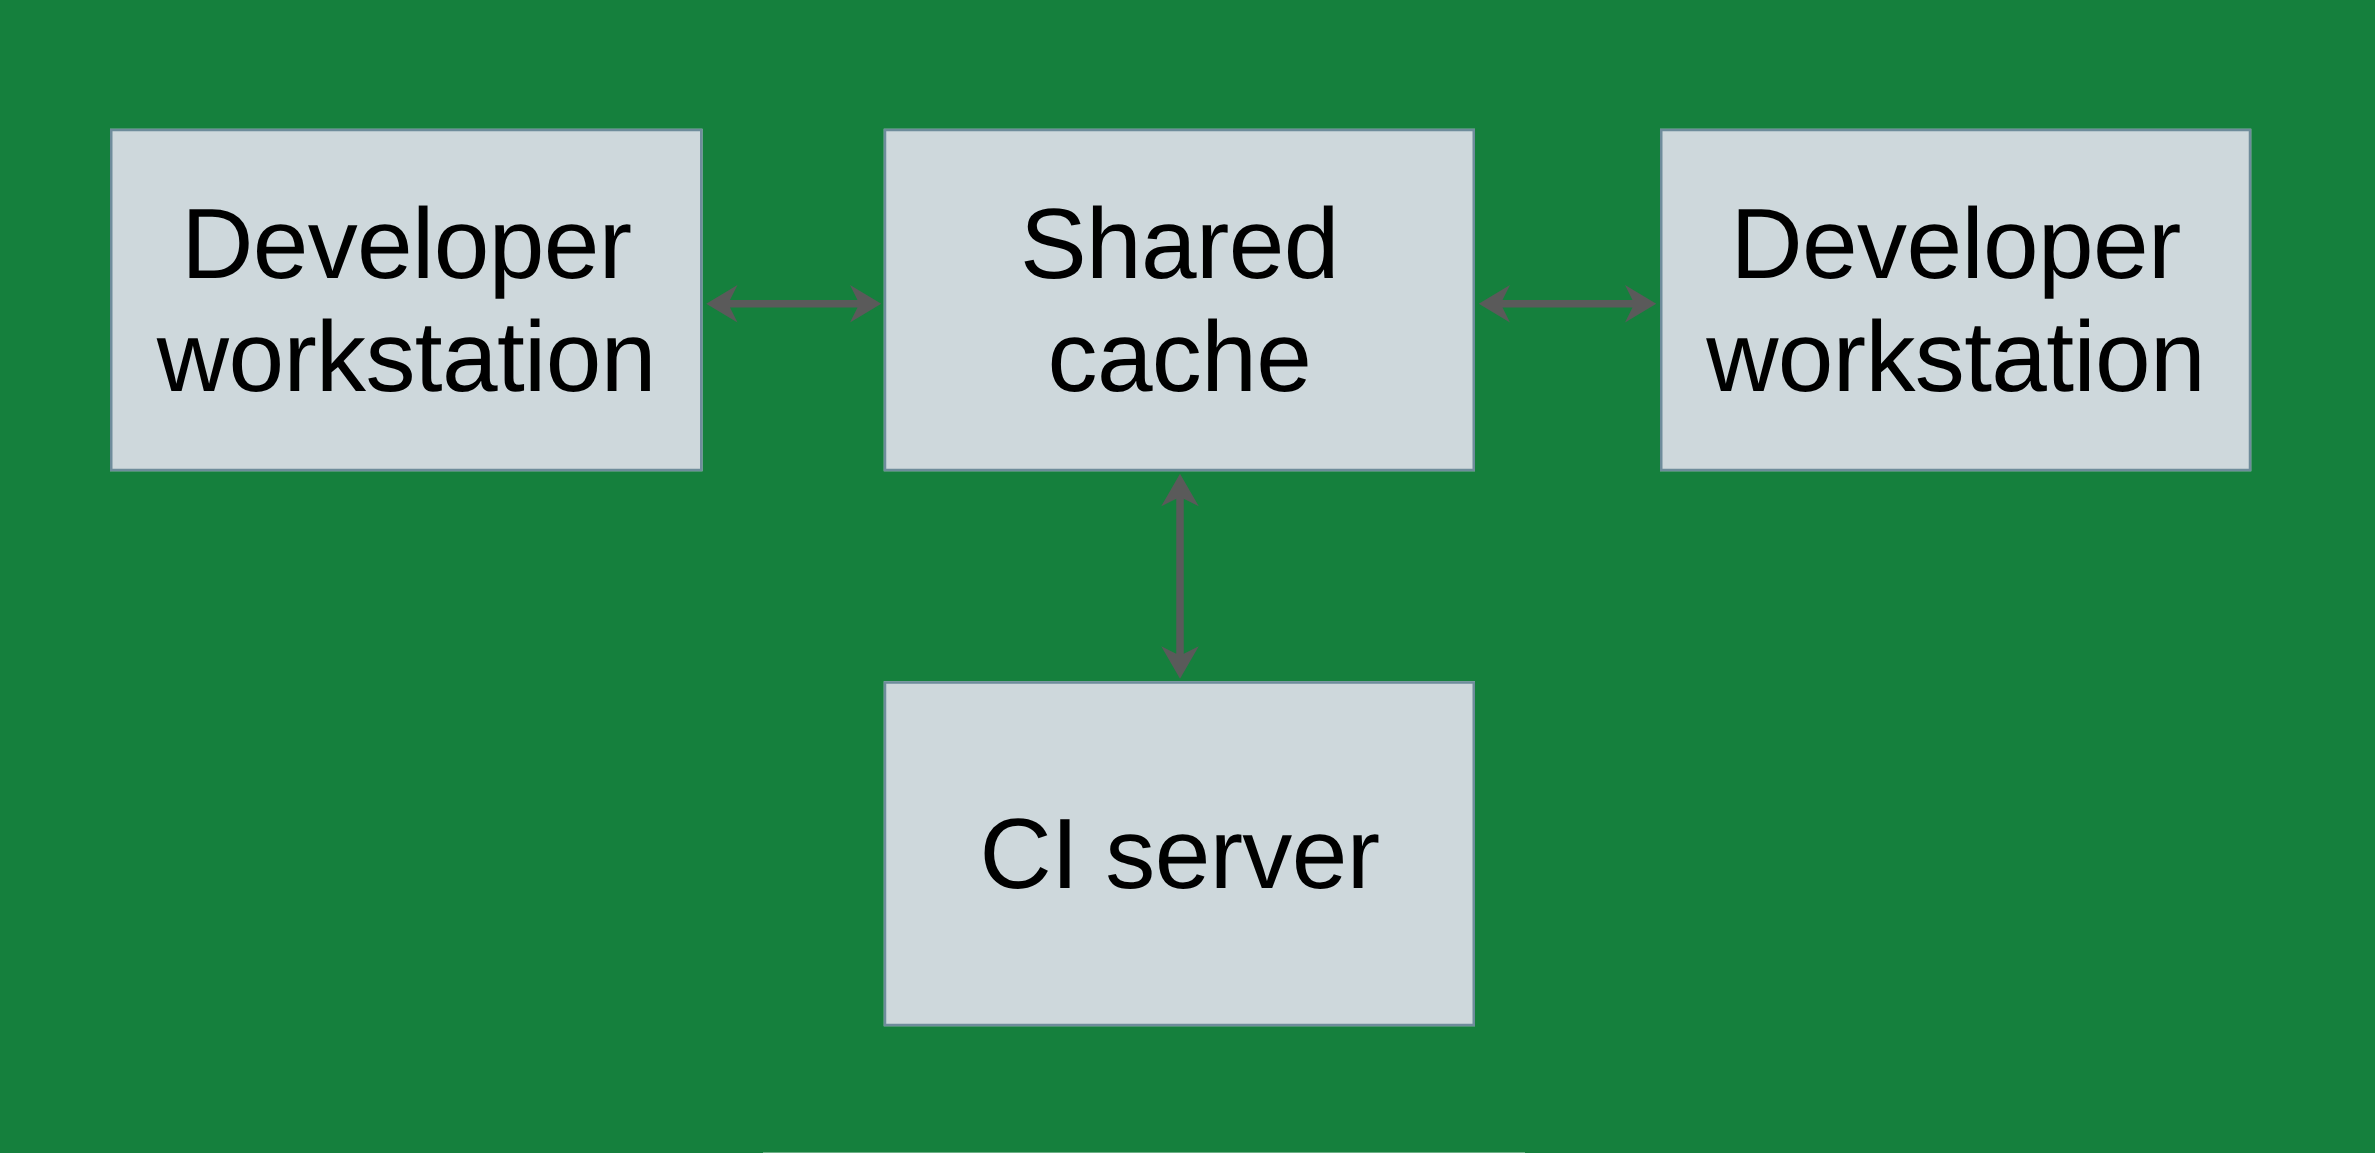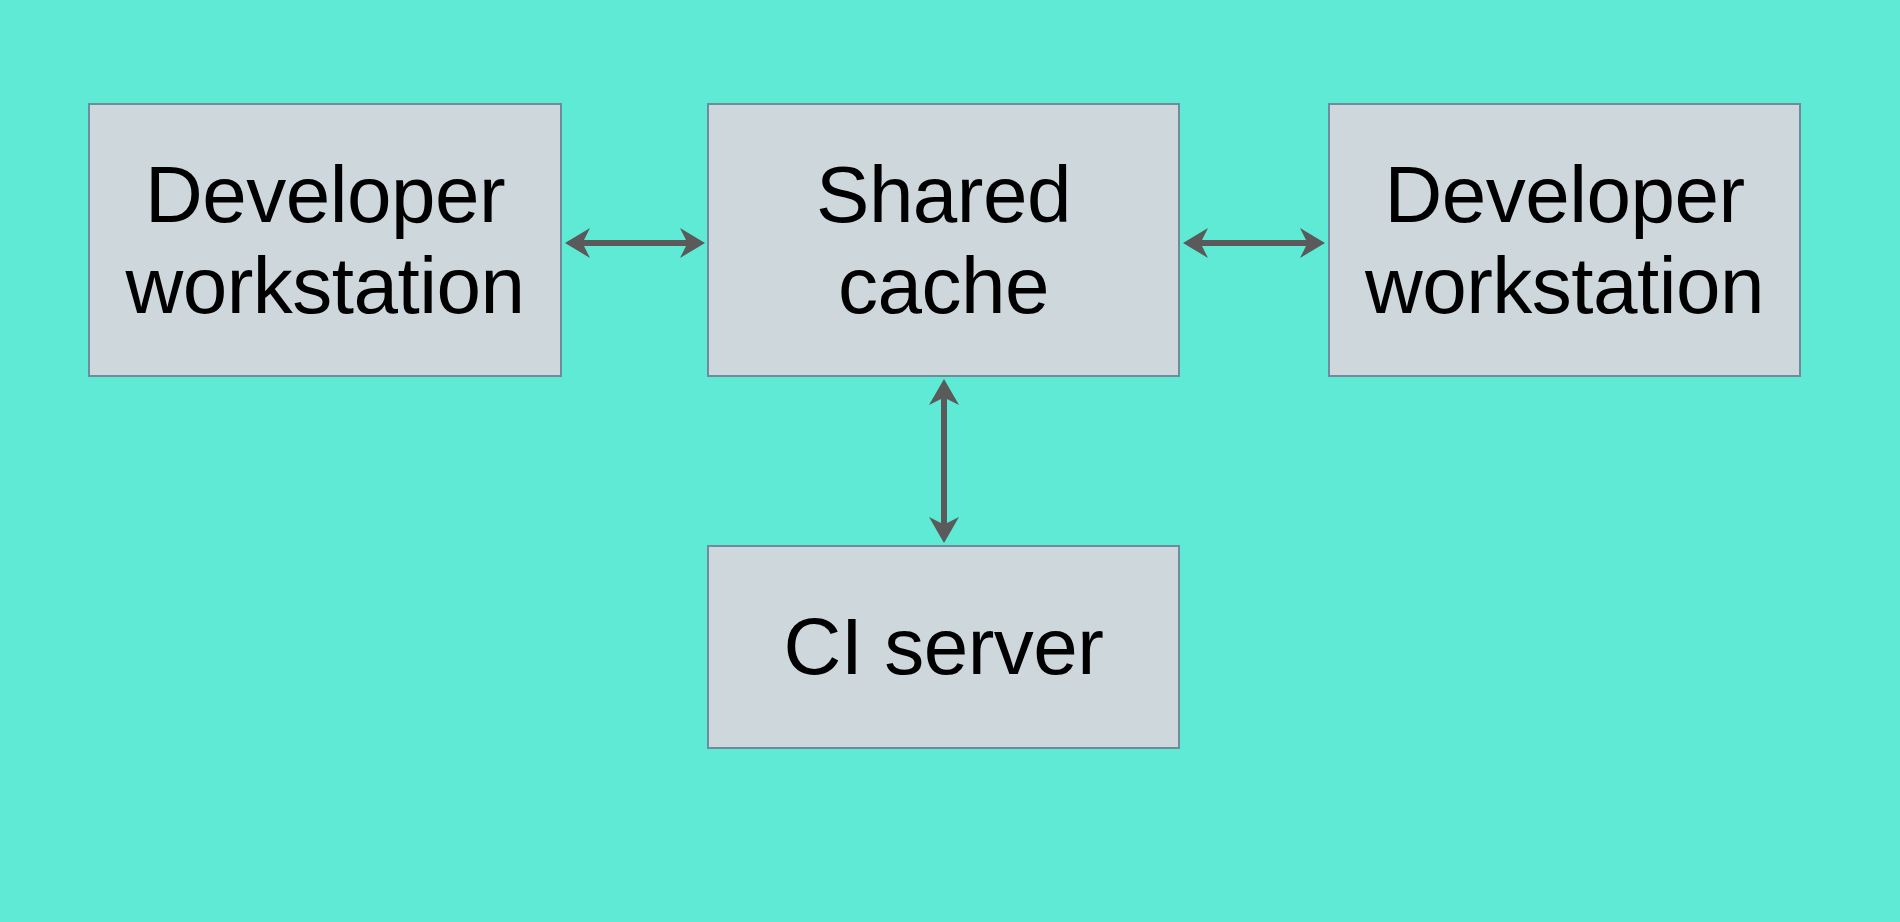--- a/index.html
+++ b/index.html
@@ -10,21 +10,21 @@
   body {
     width: 1900px;
     height: 922px;
     font-family: "Liberation Sans", sans-serif;
     overflow: hidden;
   }
   #canvas {
     position: relative;
     width: 1900px;
     height: 922px;
-    background: #5eead4;
+    background: #15803d;
   }
   .node {
     position: absolute;
     box-sizing: border-box;
     background: #ced8dc;
     border: 2px solid #6e8c9b;
     display: flex;
     align-items: center;
     justify-content: center;
     text-align: center;
@@ -42,21 +42,21 @@
     position: absolute;
   }
   .connector svg {
     display: block;
     overflow: visible;
   }
   
   #node-dev-left   { left: 88px;   top: 103px; width: 474px; height: 274px; }
   #node-shared     { left: 707px;  top: 103px; width: 473px; height: 274px; align-items: center; }
   #node-dev-right  { left: 1328px; top: 103px; width: 473px; height: 274px; }
-  #node-ci         { left: 707px;  top: 545px; width: 473px; height: 204px; align-items: center; }
+  #node-ci         { left: 707px;  top: 545px; width: 473px; height: 276px; align-items: center; }
   
   #edge-left-shared  { left: 560px;  top: 212px; width: 150px; height: 62px; }
   #edge-shared-right { left: 1178px; top: 212px; width: 152px; height: 62px; }
   #edge-shared-ci    { left: 913px;  top: 375px; width: 62px;  height: 172px; }
 </style>
 </head>
 <body>
 
 <div id="canvas">
 

